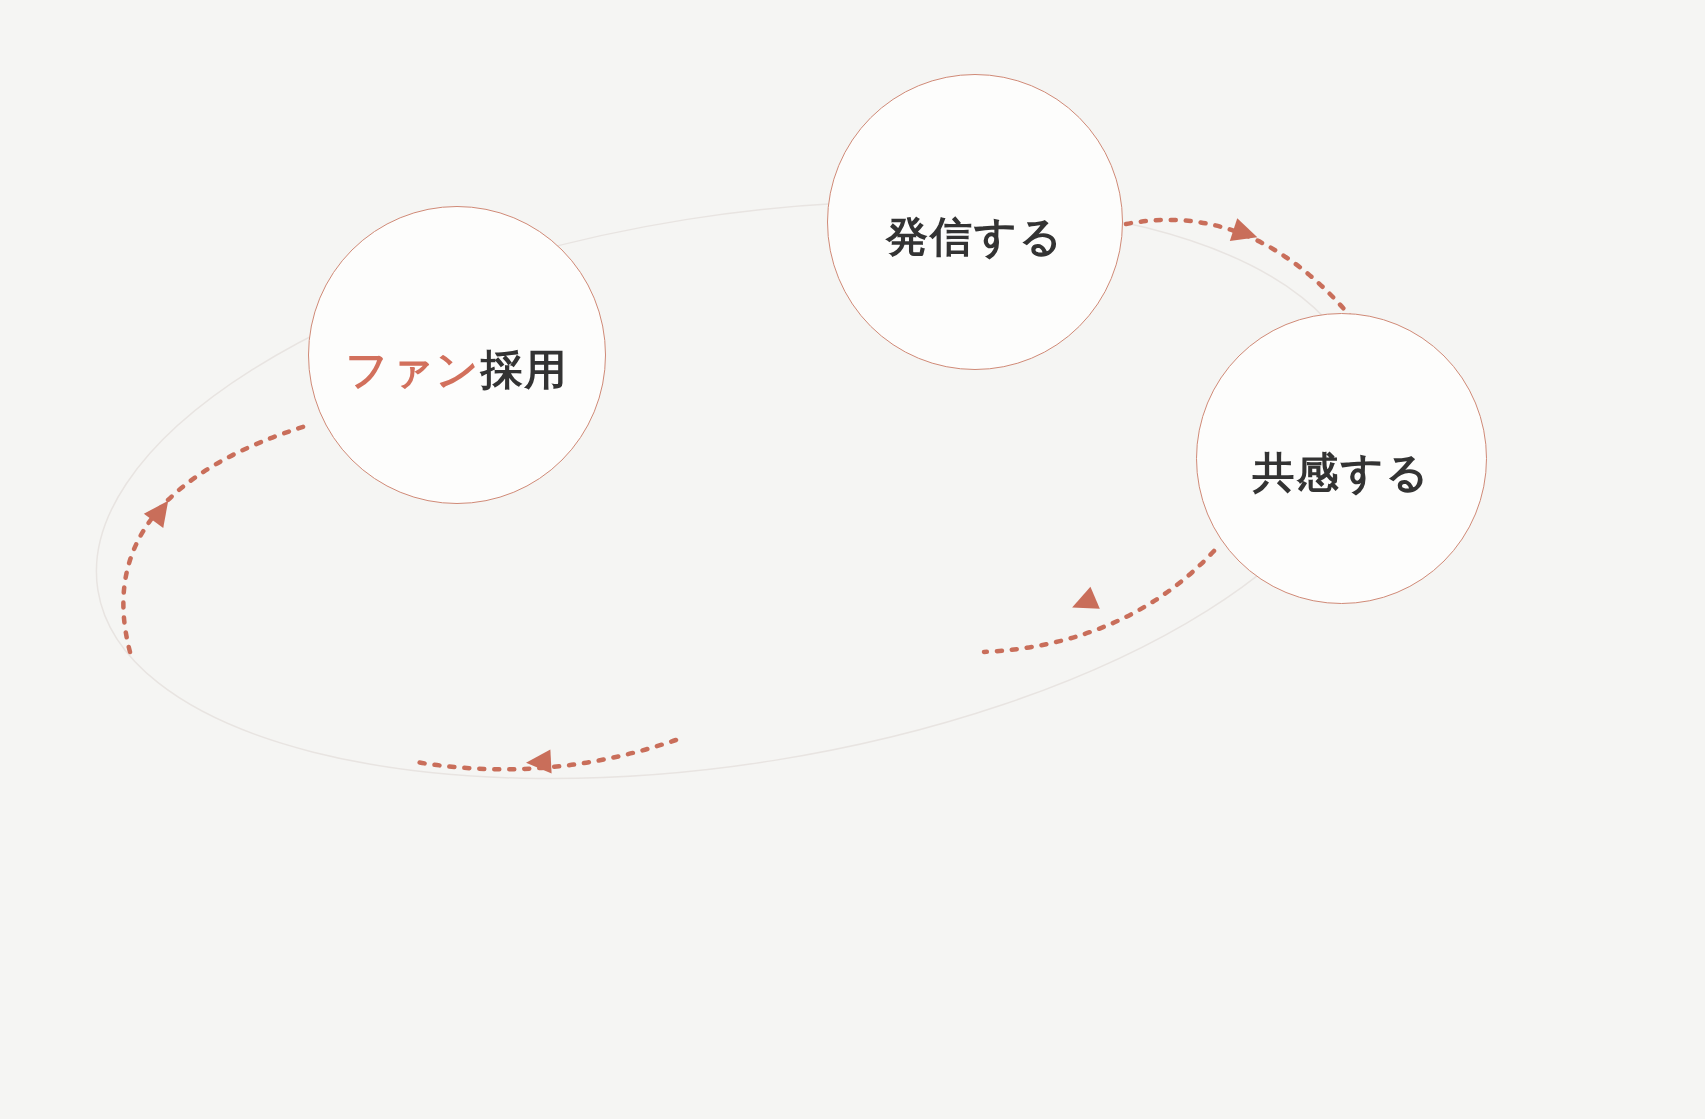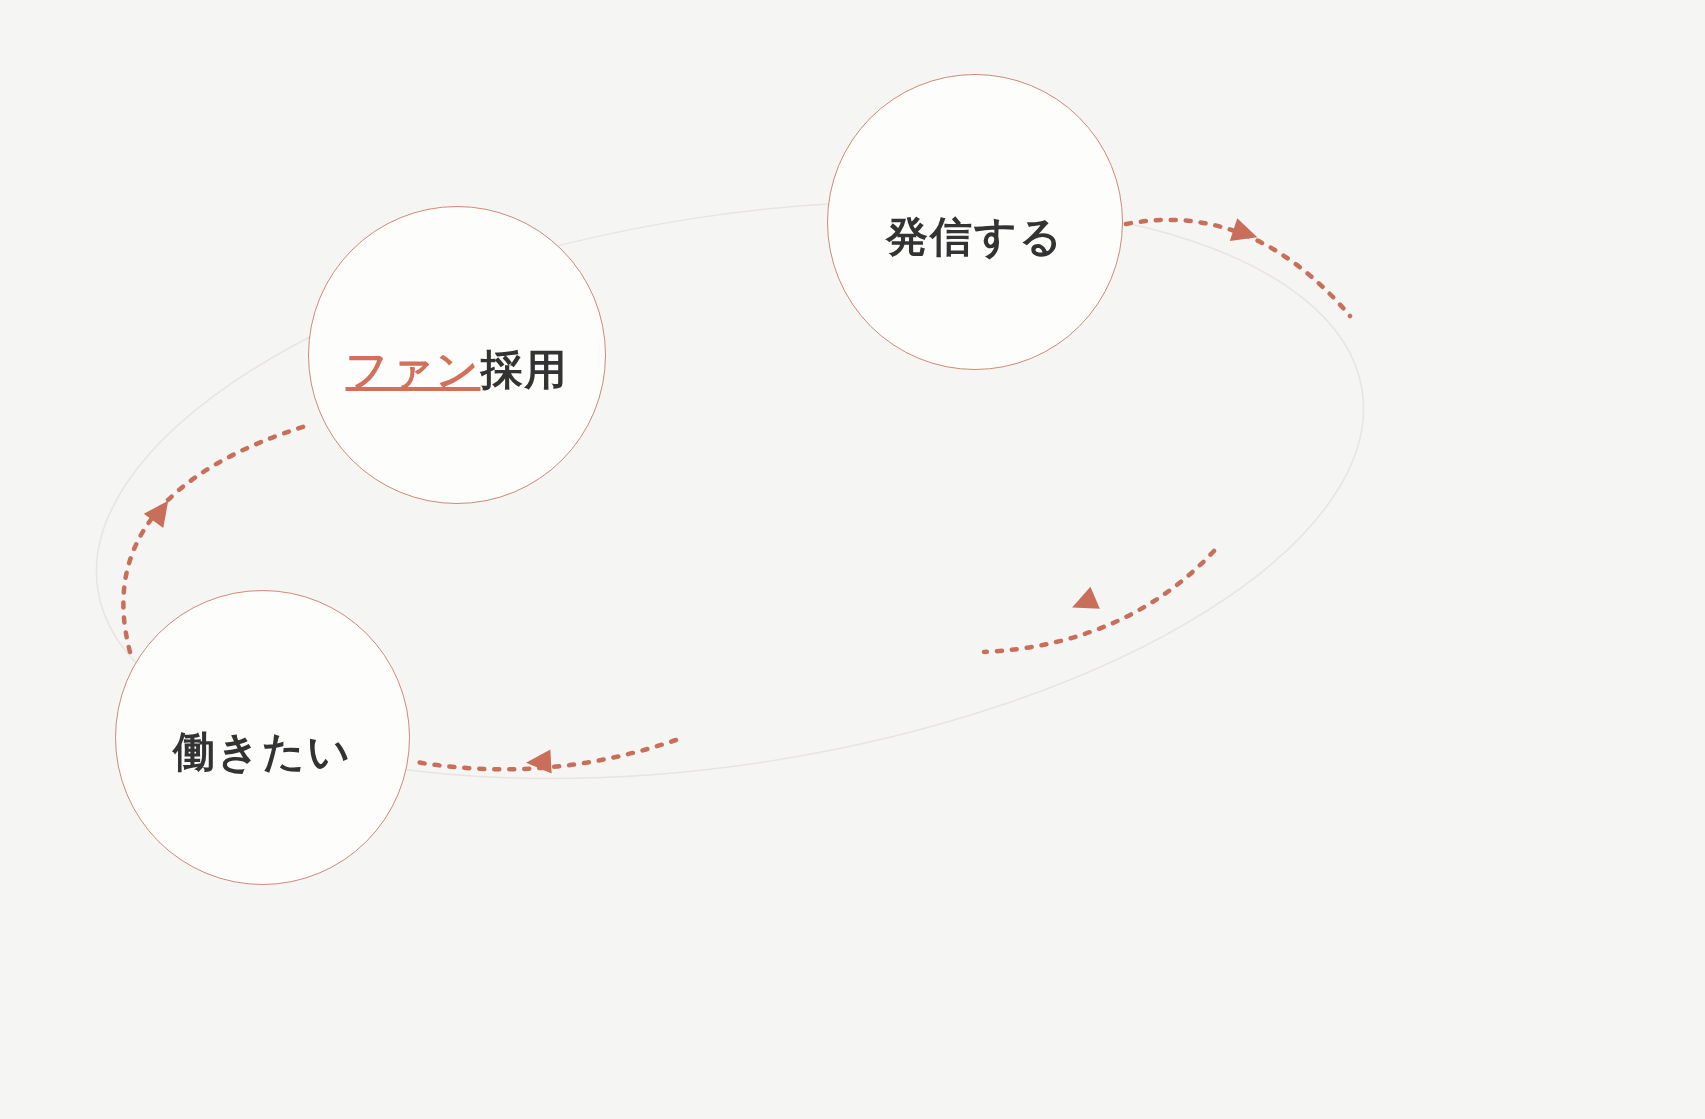--- a/index.html
+++ b/index.html
@@ -37,21 +37,20 @@
   .node .label {
     font-size: 42px;
     font-weight: 700;
     color: var(--text, #333333);
     letter-spacing: 2px;
     white-space: nowrap;
     margin-top: 29px;
   }
   .node .label .accent {
     color: var(--accent, #d2705c);
-    text-decoration: underline;
   }
   .node-broadcast    { left: 827px;  top: 74px;  width: 296px; height: 296px; }
   .node-empathize    { left: 1196px; top: 313px; width: 291px; height: 291px; }
   .node-become-fan   { left: 680px;  top: 563px; width: 296px; height: 296px; }
   .node-want-to-work { left: 115px;  top: 590px; width: 295px; height: 295px; }
   .node-fan-hiring   { left: 308px;  top: 206px; width: 298px; height: 298px; }
 
   .dashed-arc {
     fill: none;
     stroke: var(--arrow, #c96e5a);
@@ -95,23 +94,23 @@
     <path class="dashed-arc" d="M 130 652 Q 88 492 312 424"></path>
     <g transform="translate(160,512) rotate(-54)">
       <polygon class="arrow-head" points="-11,-12 14,0 -11,12"></polygon>
     </g>
   </svg>
 
   <div class="node node-broadcast">
     <span class="label"><span class="accent"></span><span>発信する</span></span>
   </div>
 
+  <div class="node node-empathize">
+    <span class="label"><span class="accent"></span><span>共感する</span></span>
+  </div>
 
 
-  <div class="node node-want-to-work">
-    <span class="label"><span class="accent"></span><span>働きたい</span></span>
-  </div>
 
   <div class="node node-fan-hiring">
     <span class="label"><span class="accent">ファン</span><span>採用</span></span>
   </div>
 
 </div>
 
 </body></html>

